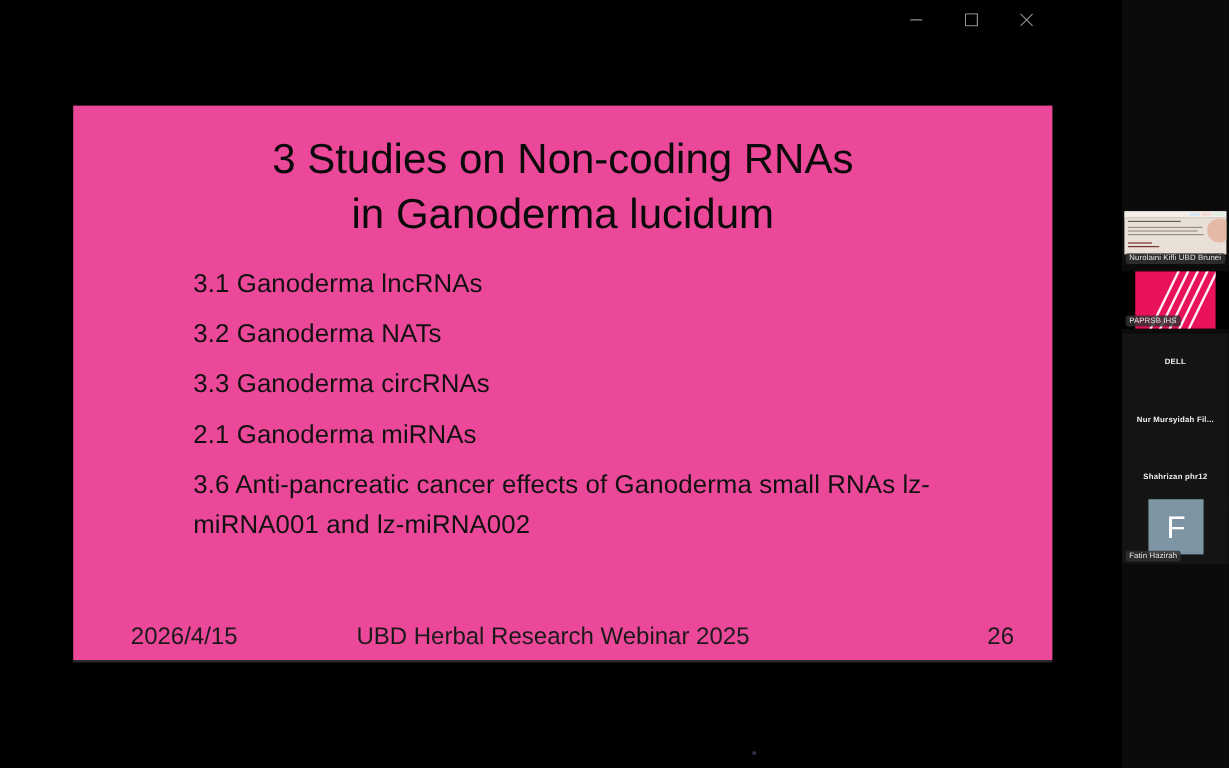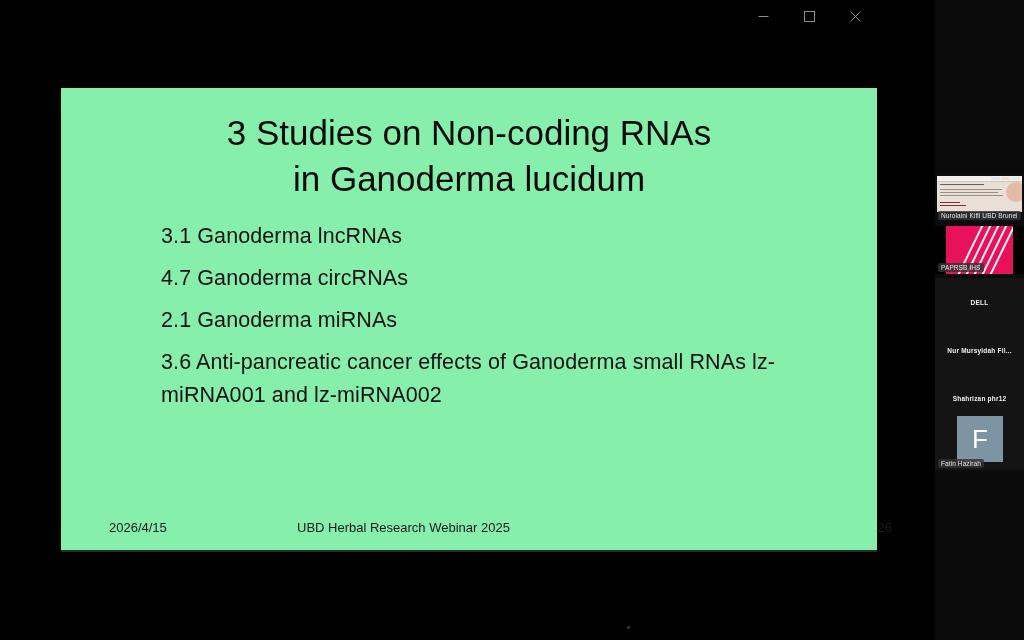--- a/index.html
+++ b/index.html
@@ -51,21 +51,21 @@
   }
   .win-btn svg { display: block; }
 
   
   #slide {
     position: absolute;
     left: 0px;
     top: 88px;
     width: 816px;
     height: 462px;
-    background: #86efac;
+    background: #ec4899;
     color: #000000;
     box-sizing: border-box;
   }
 
   #slide-title {
     text-align: center;
     font-size: 35px;
     line-height: 1.32;
     font-weight: 400;
     letter-spacing: 0px;
@@ -87,23 +87,22 @@
   }
   .bullet.para { margin-bottom: 8px; }
 
   
   #slide-footer {
     position: absolute;
     left: 0;
     bottom: 10px;
     width: 100%;
     height: 20px;
-    font-size: 13px;
+    font-size: 20px;
     color: #1a1a1a;
-    padding-left: 47px;
   }
   #footer-date {
     position: absolute;
     left: 48px;
     top: 0;
   }
   #footer-center {
     position: absolute;
     left: 236px;
     top: 0;
@@ -274,21 +273,22 @@
 
   <div id="slide">
 
     <div id="slide-title">
       <span class="t-line">3 Studies on Non-coding RNAs</span>
       <span class="t-line">in Ganoderma lucidum</span>
     </div>
 
     <div id="slide-body">
       <div class="bullet">3.1 Ganoderma lncRNAs</div>
-      <div class="bullet">4.7 Ganoderma circRNAs</div>
+      <div class="bullet">3.2 Ganoderma NATs</div>
+      <div class="bullet">3.3 Ganoderma circRNAs</div>
       <div class="bullet">2.1 Ganoderma miRNAs</div>
       <div class="bullet para">3.6 Anti-pancreatic cancer effects of Ganoderma small RNAs lz-miRNA001 and lz-miRNA002</div>
     </div>
 
     <div id="slide-footer">
       <span id="footer-date">2026/4/15</span>
       <span id="footer-center">UBD Herbal Research Webinar 2025</span>
       <span id="footer-page">26</span>
     </div>
   </div>

